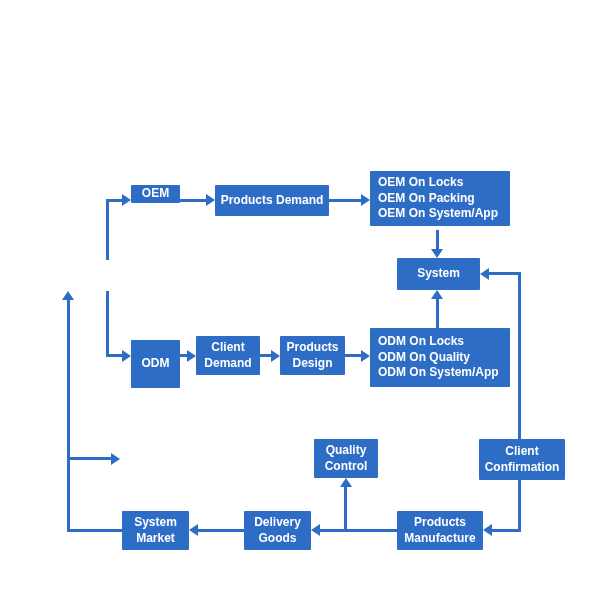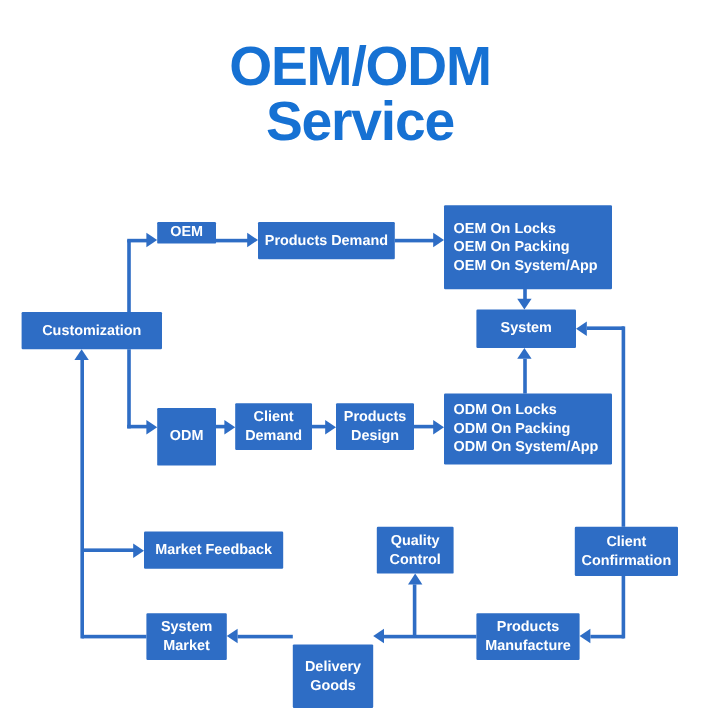--- a/index.html
+++ b/index.html
@@ -62,51 +62,42 @@
   .ar-r{border-top:6px solid transparent;border-bottom:6px solid transparent;border-left:9px solid var(--blue);}
   .ar-l{border-top:6px solid transparent;border-bottom:6px solid transparent;border-right:9px solid var(--blue);}
   .ar-u{border-left:6px solid transparent;border-right:6px solid transparent;border-bottom:9px solid var(--blue);}
   .ar-d{border-left:6px solid transparent;border-right:6px solid transparent;border-top:9px solid var(--blue);}
 </style>
 </head>
 <body>
 
 <div class="stage">
 
-  <div class="title">
-    <div class="title-line">OEM/ODM</div>
-    <div class="title-line">Service</div>
-    <div class="reflection-wrap">
-      
-    </div>
-  </div>
 
-  <div class="box" style="left:18px;top:260px;width:117px;height:31px">Customization</div>
   <div class="box" style="left:131px;top:185px;width:49px;height:18px">OEM</div>
   <div class="box" style="left:215px;top:185px;width:114px;height:31px">Products Demand</div>
-  <div class="box left" style="left:370px;top:171px;width:140px;height:70px">OEM On Locks
+  <div class="box left" style="left:370px;top:171px;width:140px;height:55px">OEM On Locks
 OEM On Packing
 OEM On System/App</div>
   <div class="box" style="left:397px;top:258px;width:83px;height:32px">System</div>
   <div class="box" style="left:131px;top:340px;width:49px;height:48px">ODM</div>
   <div class="box" style="left:196px;top:336px;width:64px;height:39px">Client
 Demand</div>
   <div class="box" style="left:280px;top:336px;width:65px;height:39px">Products
 Design</div>
   <div class="box left" style="left:370px;top:328px;width:140px;height:59px">ODM On Locks
-ODM On Packing
+ODM On Quality
 ODM On System/App</div>
-  <div class="box" style="left:120px;top:443px;width:116px;height:31px">Market Feedback</div>
   <div class="box" style="left:314px;top:439px;width:64px;height:39px">Quality
 Control</div>
   <div class="box" style="left:479px;top:439px;width:86px;height:41px">Client
 Confirmation</div>
   <div class="box" style="left:122px;top:511px;width:67px;height:39px">System
 Market</div>
-  <div class="box" style="left:244px;top:537px;width:67px;height:53px">Delivery
+  <div class="box" style="left:244px;top:511px;width:67px;height:39px">Delivery
 Goods</div>
   <div class="box" style="left:397px;top:511px;width:86px;height:39px">Products
 Manufacture</div>
 
   <div class="ln" style="left:106px;top:200px;width:3px;height:60px"></div>
   <div class="ln" style="left:106px;top:199px;width:17px;height:3px"></div>
   <div class="ln" style="left:106px;top:291px;width:3px;height:66px"></div>
   <div class="ln" style="left:106px;top:354px;width:17px;height:3px"></div>
   <div class="ln" style="left:180px;top:199px;width:27px;height:3px"></div>
   <div class="ln" style="left:329px;top:199px;width:33px;height:3px"></div>

